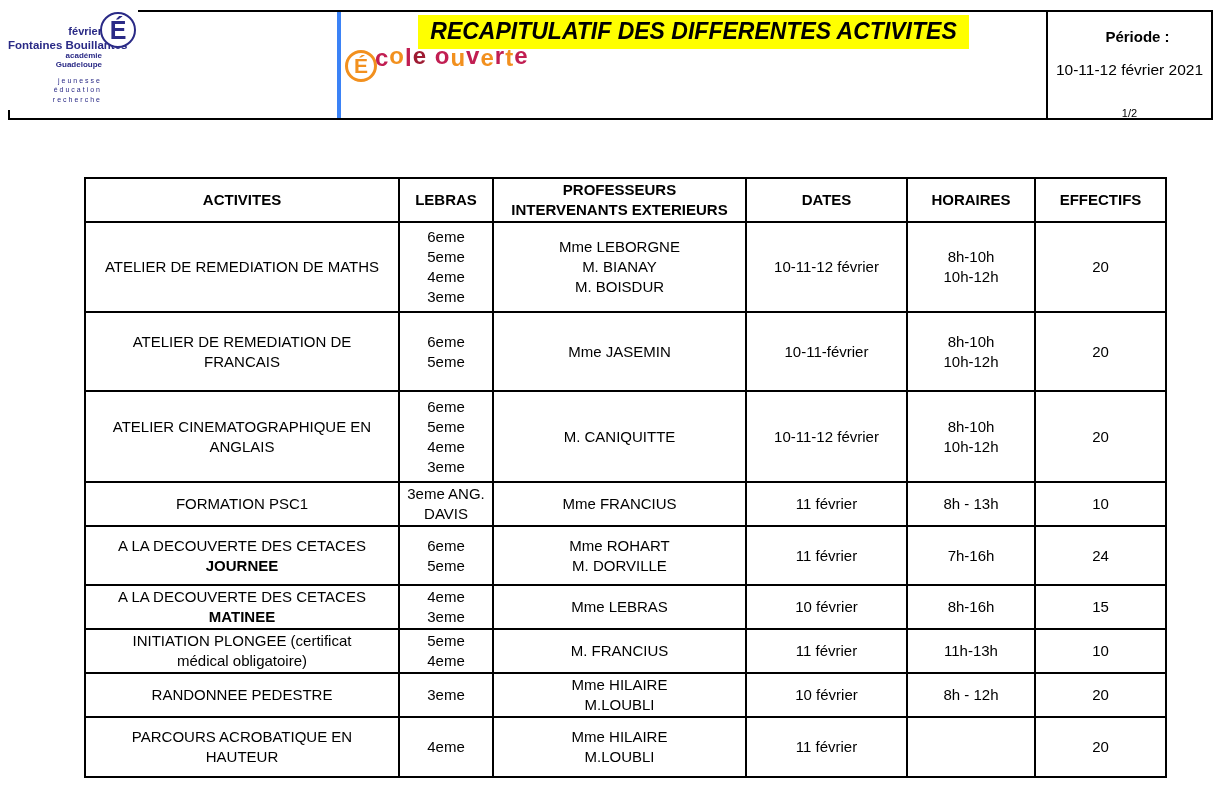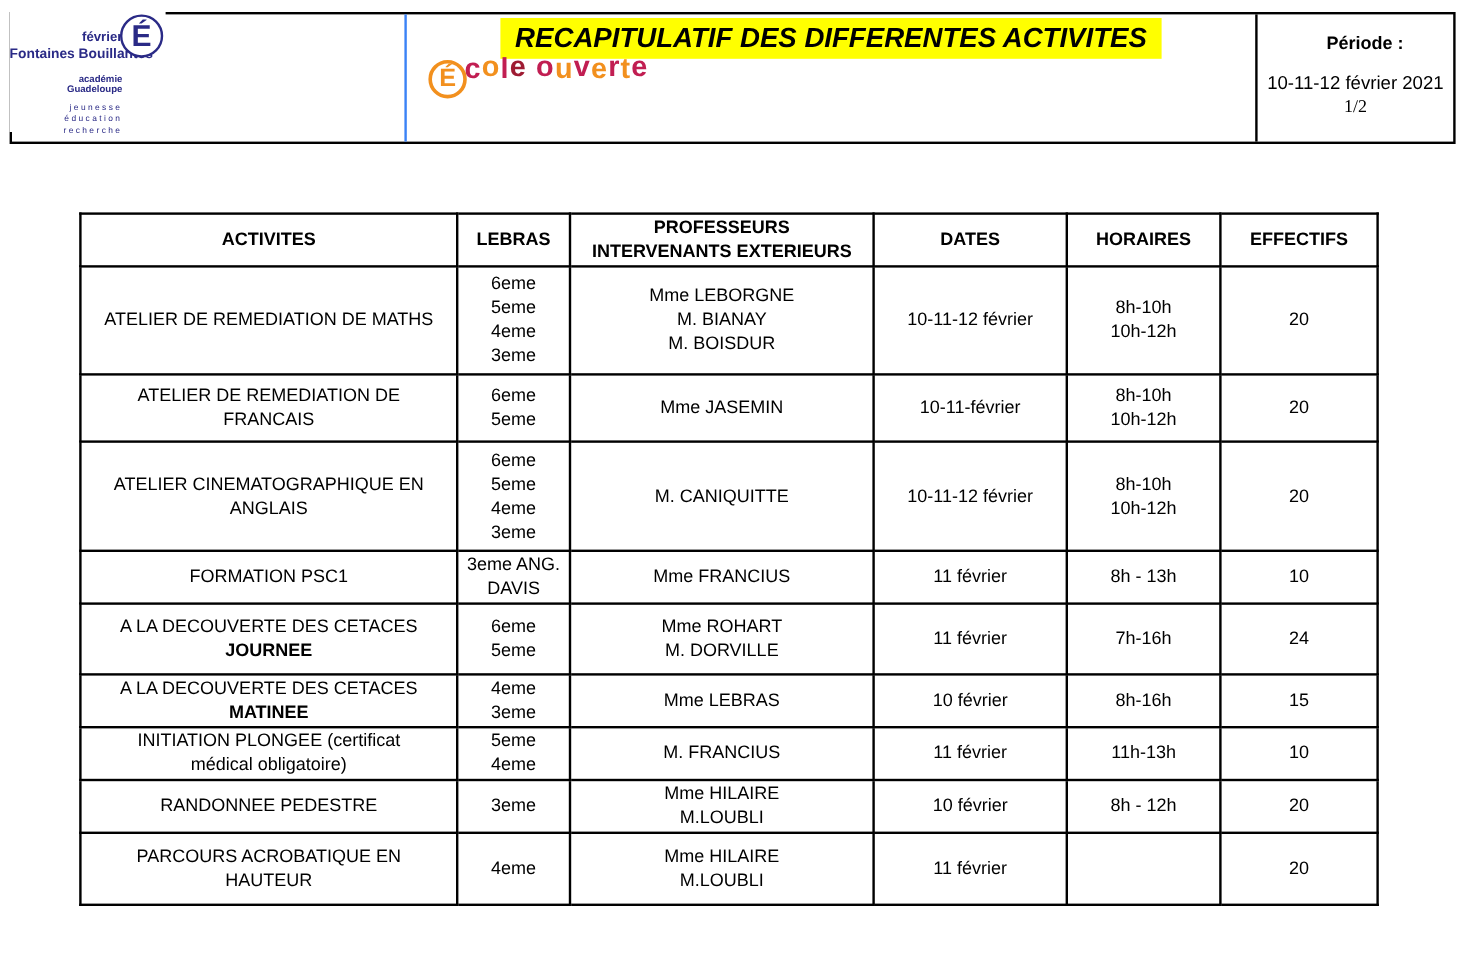--- a/index.html
+++ b/index.html
@@ -9,66 +9,66 @@
     font-family:"Liberation Sans", sans-serif; color:#000;
   }
 
   
   .band {
     position:absolute; left:8px; top:10px; width:1205px; height:110px;
     border:2px solid #000; display:flex;
   }
   .band-cell { position:relative; }
   .band-logo-cell { width:327px; }
-  .band-title-cell { flex:1; border-left:2px solid #3b82f6; }
+  .band-title-cell { flex:1; border-left:4px solid #3b82f6; }
   .band-periode-cell { width:165px; border-left:2px solid #000; text-align:center; padding-top:16px; }
 
   
   .logo-box {
     position:absolute; left:-2px; top:-2px; width:130px; height:100px;
     background:#fff; color:#2a2a86; text-align:right; padding-right:36px; padding-top:16px;
     line-height:1.05;
   }
   .logo-line1 { font-weight:bold; font-size:11px; }
   .logo-line2 { font-weight:bold; font-size:11.5px; white-space:nowrap; margin-top:1px; }
-  .logo-academie { font-weight:bold; font-size:8px; margin-top:10px; line-height:1.2; }
+  .logo-academie { font-weight:bold; font-size:8px; line-height:1.2; }
   .logo-ministry { font-size:7px; letter-spacing:2px; margin-top:6px; line-height:1.35; }
   .logo-roundel {
     position:absolute; right:2px; top:2px; width:36px; height:36px;
     border:2px solid #2a2a86; border-radius:50%;
     font-weight:bold; font-size:25px; line-height:32px; text-align:center; color:#2a2a86;
     background:#fff;
   }
 
   
   .title-wrap { text-align:center; margin-top:3px; }
   .doc-title {
     display:inline-block; background:#ffff00; color:#000;
     font-weight:bold; font-style:italic; font-size:23px; padding:3px 12px 4px 12px;
   }
 
   
-  .eo-logo { position:absolute; left:18px; top:32px; white-space:nowrap; }
+  .eo-logo { position:absolute; left:4px; top:32px; white-space:nowrap; }
   .eo-roundel {
     display:inline-block; vertical-align:-7px; width:32px; height:32px;
     border:3px solid #f2901e; border-radius:50%;
     color:#f2901e; font-weight:bold; font-size:21px; line-height:26px; text-align:center;
     margin-right:-2px;
   }
   .eo-letters span { font-weight:bold; font-size:24px; letter-spacing:1px; }
   .eo-letters span:nth-child(even) { position:relative; top:-2px; }
 
   
   .periode-label { font-weight:bold; font-size:15px;margin-left:16px; }
   .periode-value { font-weight:normal; font-size:15.5px; margin-top:16px; white-space:nowrap; }
-  .periode-page { font-family:Liberation Serif, serif; font-size:15px; margin-top:2px; }
+  .periode-page { font-family:Liberation Sans, sans-serif; font-size:11px; margin-top:28px; }
 
   
   table.activities {
-    position:absolute; left:66px; top:177px; width:1081px;
+    position:absolute; left:84px; top:177px; width:1081px;
     border-collapse:collapse; table-layout:fixed;
   }
   table.activities th, table.activities td {
     border:2px solid #000; font-size:15px; line-height:20px;
     vertical-align:middle; text-align:center; padding:1px 2px;
     overflow:hidden;
   }
   table.activities th { font-weight:bold; }
   col.c-act { width:314px; } col.c-niv { width:94px; } col.c-prof { width:253px; }
   col.c-date { width:161px; } col.c-hor { width:128px; } col.c-eff { width:131px; }
@@ -155,21 +155,21 @@
             <div>M. BIANAY</div>
             <div>M. BOISDUR</div>
           </td>
     <td class="cell-dates">10-11-12 février</td>
     <td class="cell-horaires">
             <div>8h-10h</div>
             <div>10h-12h</div>
           </td>
     <td class="cell-effectifs">20</td>
   </tr>
-        <tr style="height: 56px;">
+        <tr style="height: 79px;">
     <td class="cell-activite">
             <div>ATELIER DE REMEDIATION DE</div>
             <div>FRANCAIS</div>
           </td>
     <td class="cell-niveau">
             <div>6eme</div>
             <div>5eme</div>
           </td>
     <td class="cell-professeurs">
             <div>Mme JASEMIN</div>

